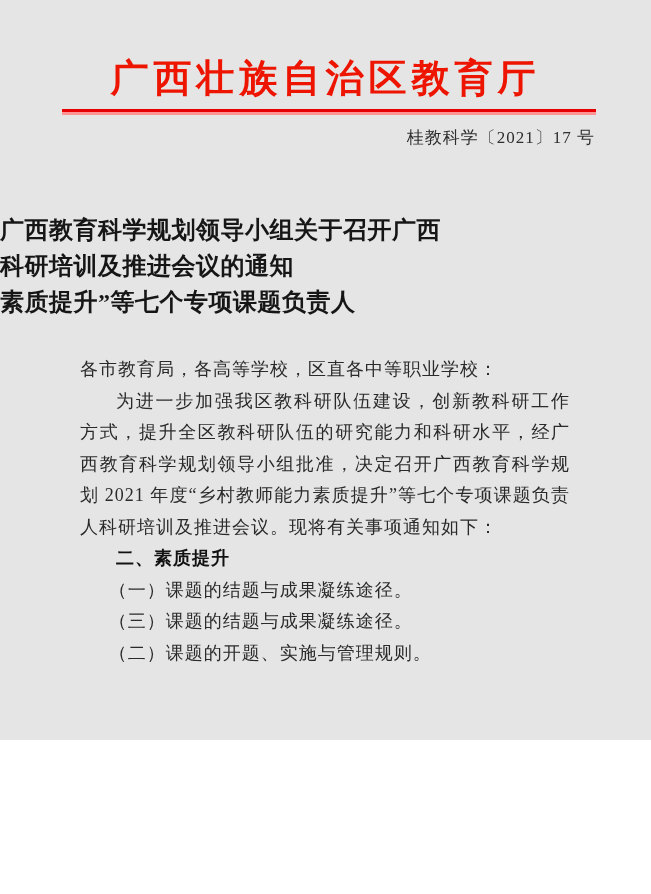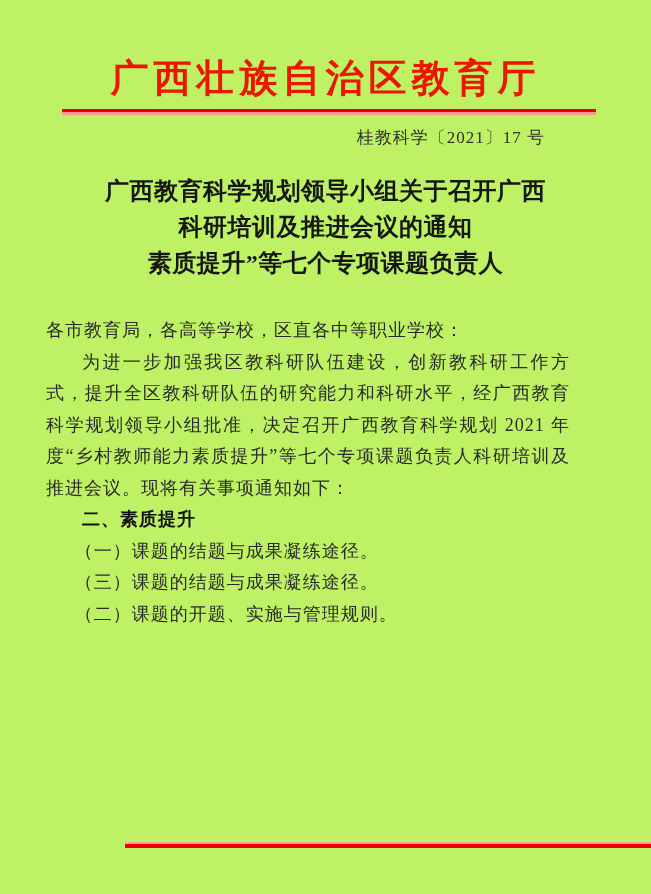--- a/index.html
+++ b/index.html
@@ -3,22 +3,22 @@
 <meta charset="utf-8">
 <style>
   html, body {
     margin: 0;
     padding: 0;
     background: #ffffff;
   }
   .sheet {
     position: relative;
     width: 651px;
-    height: 894px;
-    background: #bef264;
+    height: 740px;
+    background: #e5e5e5;
     overflow: hidden;
     font-family: "Liberation Serif", serif;
   }
   .letterhead {
     margin-top: 57px;
     text-align: center;
     font-family: "Liberation Serif", serif;
     font-weight: bold;
     font-size: 38px;
     line-height: 42px;
@@ -30,41 +30,40 @@
     height: 6px;
     margin-left: 62px;
     width: 534px;
   }
   .rule-top {
     margin-top: 10px;
     background: linear-gradient(to bottom, #e60000 0%, #e60000 55%, #ff9494 55%, #ff9494 100%);
   }
   .doc-number {
     margin-top: 13px;
-    padding-right: 106px;
+    padding-right: 56px;
     text-align: right;
     font-size: 17px;
     line-height: 20px;
     color: #2e2e2e;
     letter-spacing: 1px;
   }
   .doc-title {
-    margin: 25px 0 0 0;
-    text-align: center;
+    margin: 64px 0 0 0;
     font-weight: bold;
     font-size: 24px;
     line-height: 36px;
     color: #161616;
   }
   .doc-title .tl {
     display: block;
     letter-spacing: 0.5px;
   }
   .doc-body {
-    margin: 34px 81px 0 46px;
+    margin: 34px 81px 0 80px;
     font-size: 18px;
     line-height: 31.5px;
     color: #2a2a2a;
     text-align: justify;
   }
   .doc-body p {
     margin: 0;
   }
   .salutation {
     text-indent: 0;

